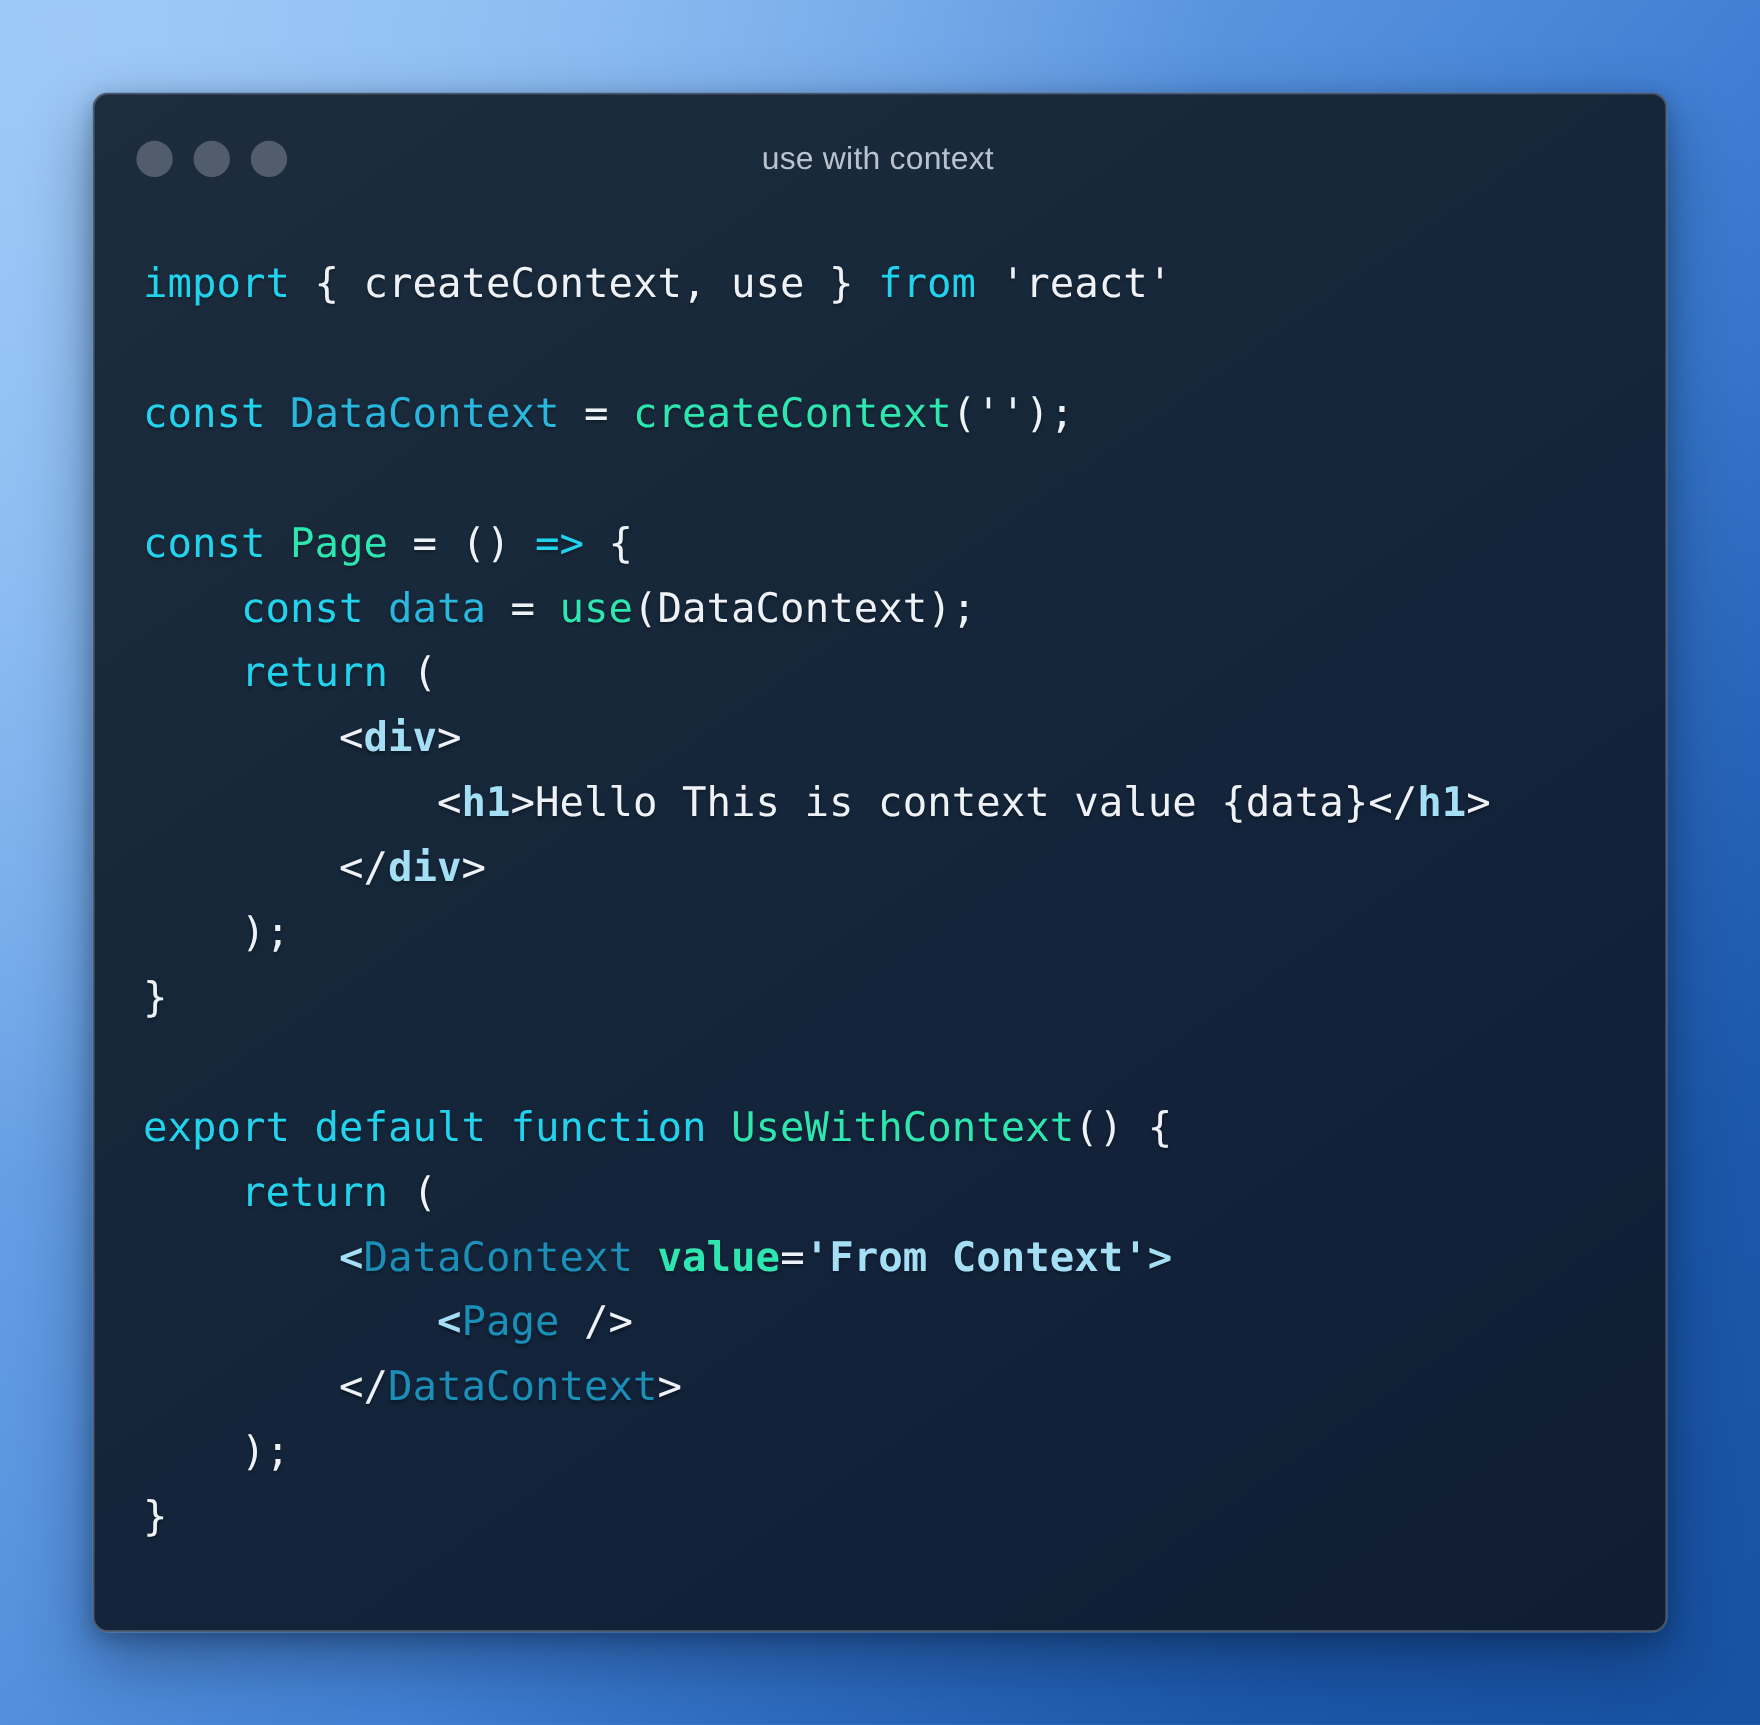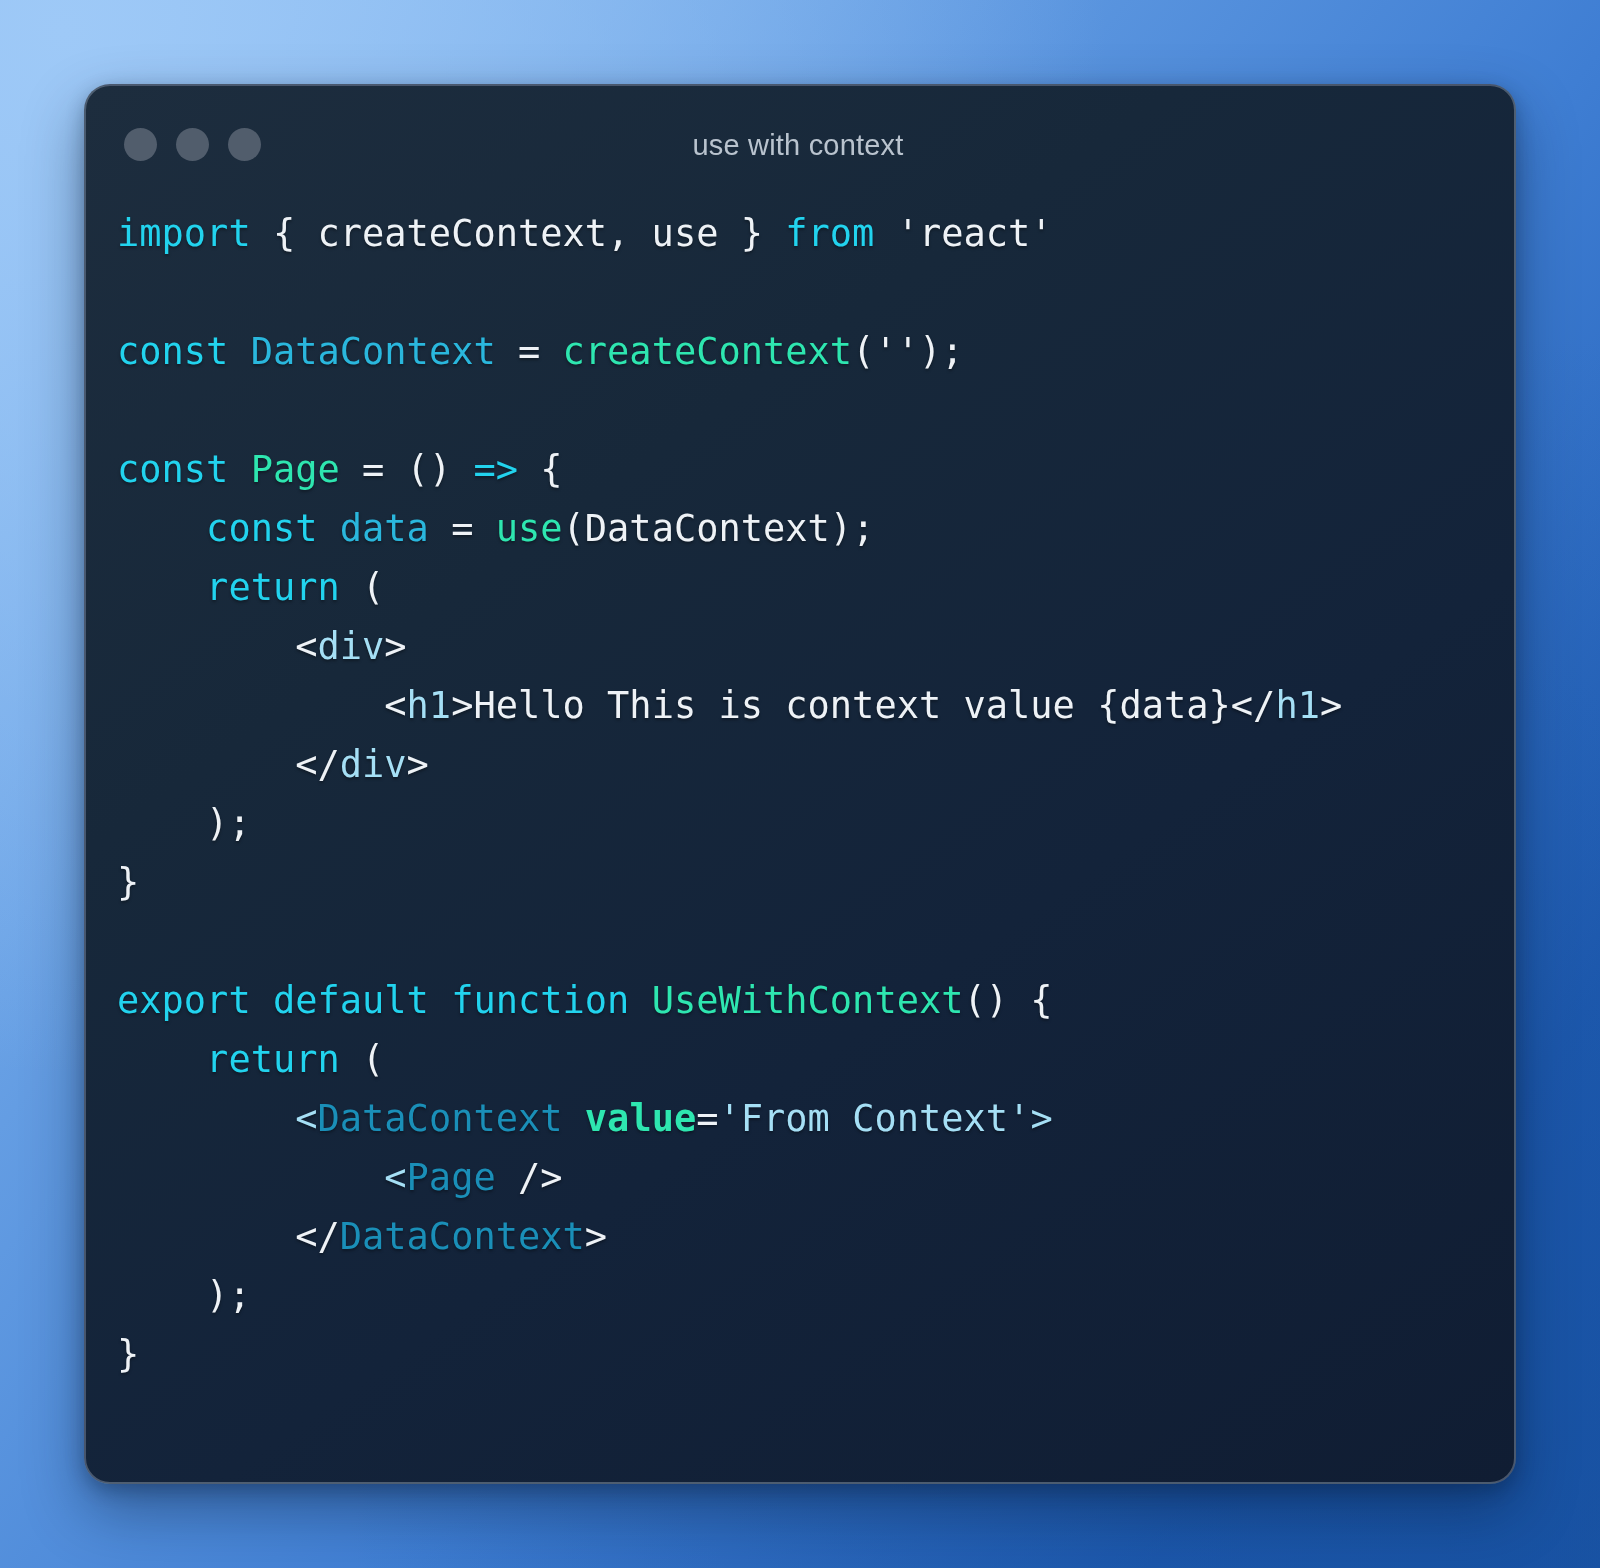--- a/index.html
+++ b/index.html
@@ -25,21 +25,21 @@
     inset: 0;
     background: radial-gradient(circle at 96% 97%, rgba(22,78,153,0.55) 0%, rgba(22,78,153,0) 55%);
   }
 
   #window {
     position: absolute;
     left: 84px;
     top: 84px;
     width: 1432px;
     height: 1400px;
-    border-radius: 26px;
+    border-radius: 14px;
     background: linear-gradient(145deg, #1d2d3e 0%, #17283a 32%, #13233a 62%, #101d33 100%);
     border: 2px solid rgba(150,165,185,0.42);
     box-shadow:
       0 26px 60px rgba(8,26,55,0.42),
       0 6px 18px rgba(8,26,55,0.30);
     overflow: hidden;
   }
 
   #titlebar {
     position: relative;
@@ -63,34 +63,35 @@
     width: 100%;
     text-align: center;
     color: #b9c3ce;
     font-size: 29px;
     font-family: "Liberation Sans", sans-serif;
     letter-spacing: 0.2px;
     padding-right: 4px;
   }
 
   #code {
-    padding: 0 31px;
+    padding: 0 44px;
     font-family: "DejaVu Sans Mono", monospace;
     font-size: 37px;
     line-height: 59px;
     white-space: pre;
     letter-spacing: 0px;
     text-shadow: 0 2px 3px rgba(0,0,0,0.35);
+    margin-top: 24px;
   }
   .line { height: 59px; }
 
   .tok-kw   { color: #22d3ee; }   
   .tok-fn   { color: #2ee6b0; }   
   .tok-var  { color: #2ab7dd; }   
-  .tok-tag  { color: #a5dff5; }   
+  .tok-tag  { color: #a5dff5; font-weight: bold; }   
   .tok-comp { color: #1a8fb8; }   
   .tok-attr { color: #2ee6b0; font-weight: bold; }   
   .tok-plain{ color: #eef2f6; }   
 </style>
 </head>
 <body>
 
 <div id="backdrop"></div>
 
 <div id="window">

